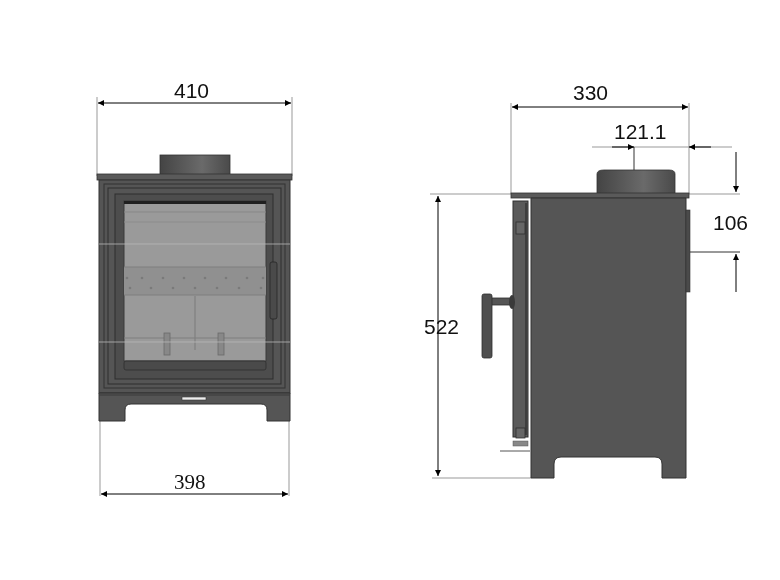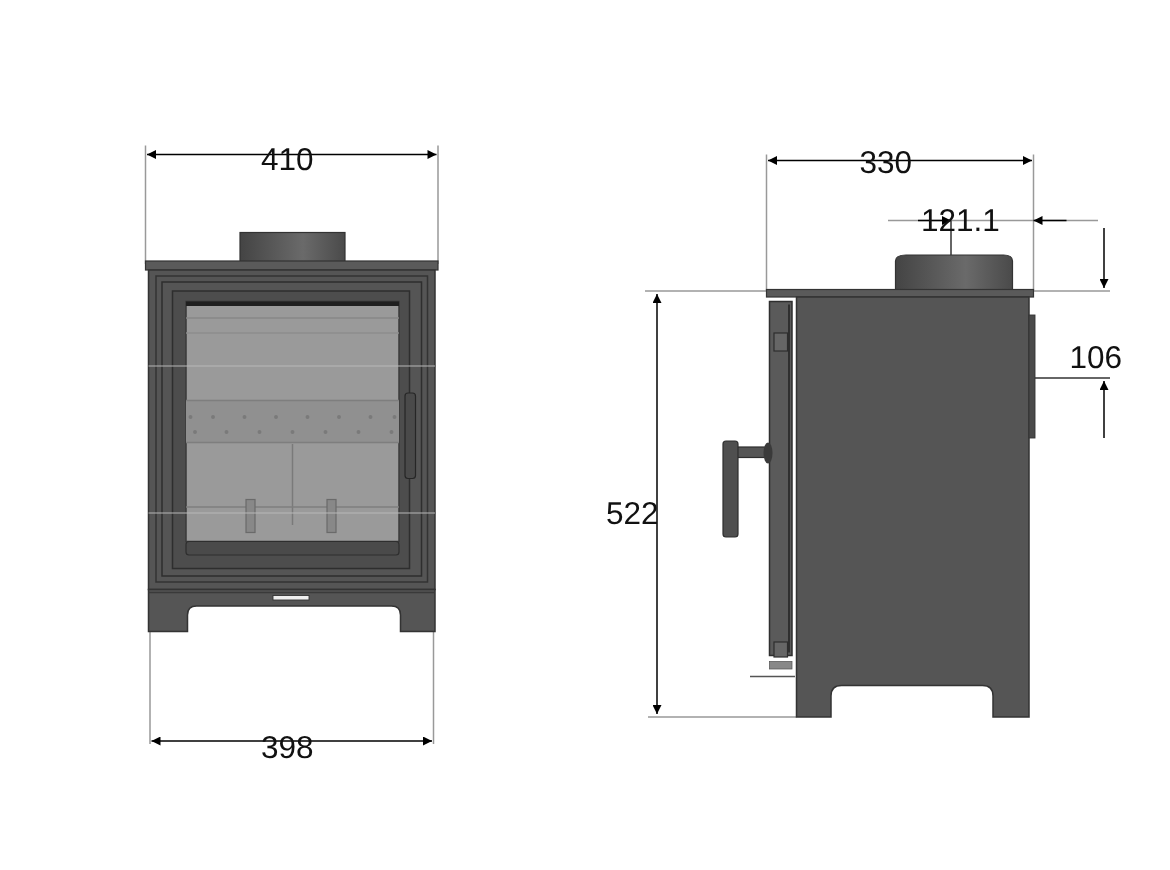--- a/index.html
+++ b/index.html
@@ -1,18 +1,18 @@
 <!DOCTYPE html>
 <html><head>
 <meta charset="utf-8">
 <style>
   html, body { margin: 0; padding: 0; background: #ffffff; }
   body { width: 780px; height: 580px; position: relative; overflow: hidden;
          font-family: "Liberation Sans", sans-serif; }
-  .dim-label { position: absolute; font-size: 21px; color: #111; line-height: 1; white-space: nowrap; margin-top: 16px; }
+  .dim-label { position: absolute; font-size: 21px; color: #111; line-height: 1; white-space: nowrap; }
   svg { position: absolute; left: 0; top: 0; }
 </style>
 </head>
 <body>
 
 <svg width="780" height="580" viewBox="0 0 780 580">
   <defs>
     <marker id="arr" viewBox="0 0 10 10" refX="10" refY="5" markerWidth="18" markerHeight="6" orient="auto-start-reverse" markerUnits="userSpaceOnUse">
       <path d="M0,0 L10,5 L0,10 z" fill="#000"></path>
     </marker>
@@ -120,17 +120,17 @@
     <rect x="513" y="441" width="15" height="5" fill="#888" stroke="#555" stroke-width="0.5"></rect>
     <line x1="500" y1="451" x2="530" y2="451" stroke="#555" stroke-width="1"></line>
 
     <rect x="490" y="298" width="21" height="7" fill="#555" stroke="#2e2e2e" stroke-width="0.8"></rect>
     <rect x="482" y="294" width="10" height="64" rx="2" fill="#4f4f4f" stroke="#2e2e2e" stroke-width="0.8"></rect>
     <ellipse cx="512" cy="302" rx="3" ry="7" fill="#3a3a3a"></ellipse>
   </g>
 </svg>
 
 <div class="dim-label" style="left:174px; top:80px;">410</div>
-<div class="dim-label" style="left:174px; top:472px;">398</div>
+<div class="dim-label" style="left:174px; top:472px;font-family:Liberation Serif, serif;">398</div>
 <div class="dim-label" style="left:573px; top:82px;">330</div>
 <div class="dim-label" style="left:614px; top:121px;">121.1</div>
-<div class="dim-label" style="left:404px; top:316px;">522</div>
+<div class="dim-label" style="left:424px; top:316px;">522</div>
 <div class="dim-label" style="left:713px; top:212px;text-align:center;">106</div>
 
 </body></html>

